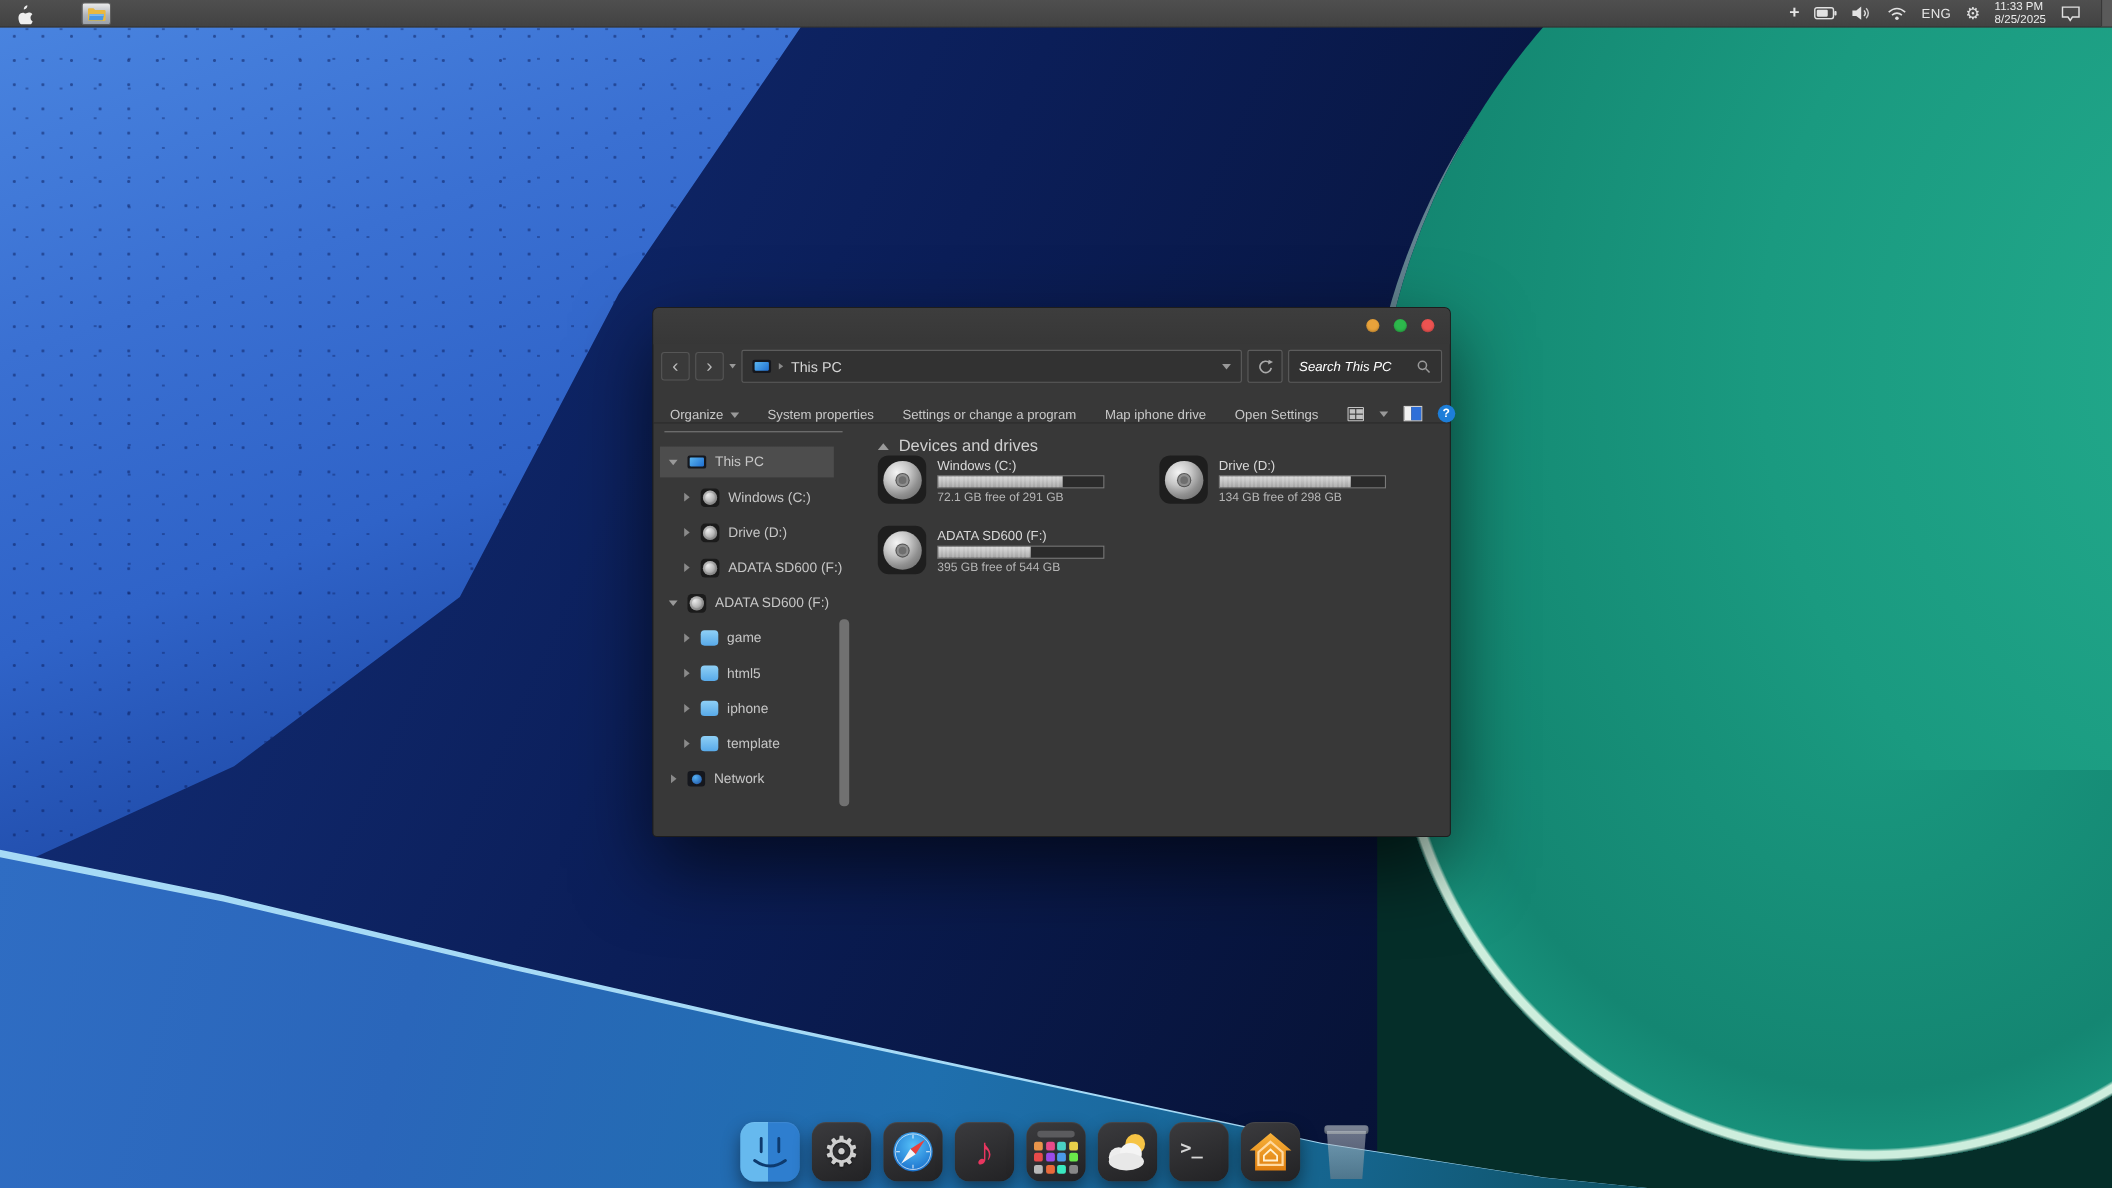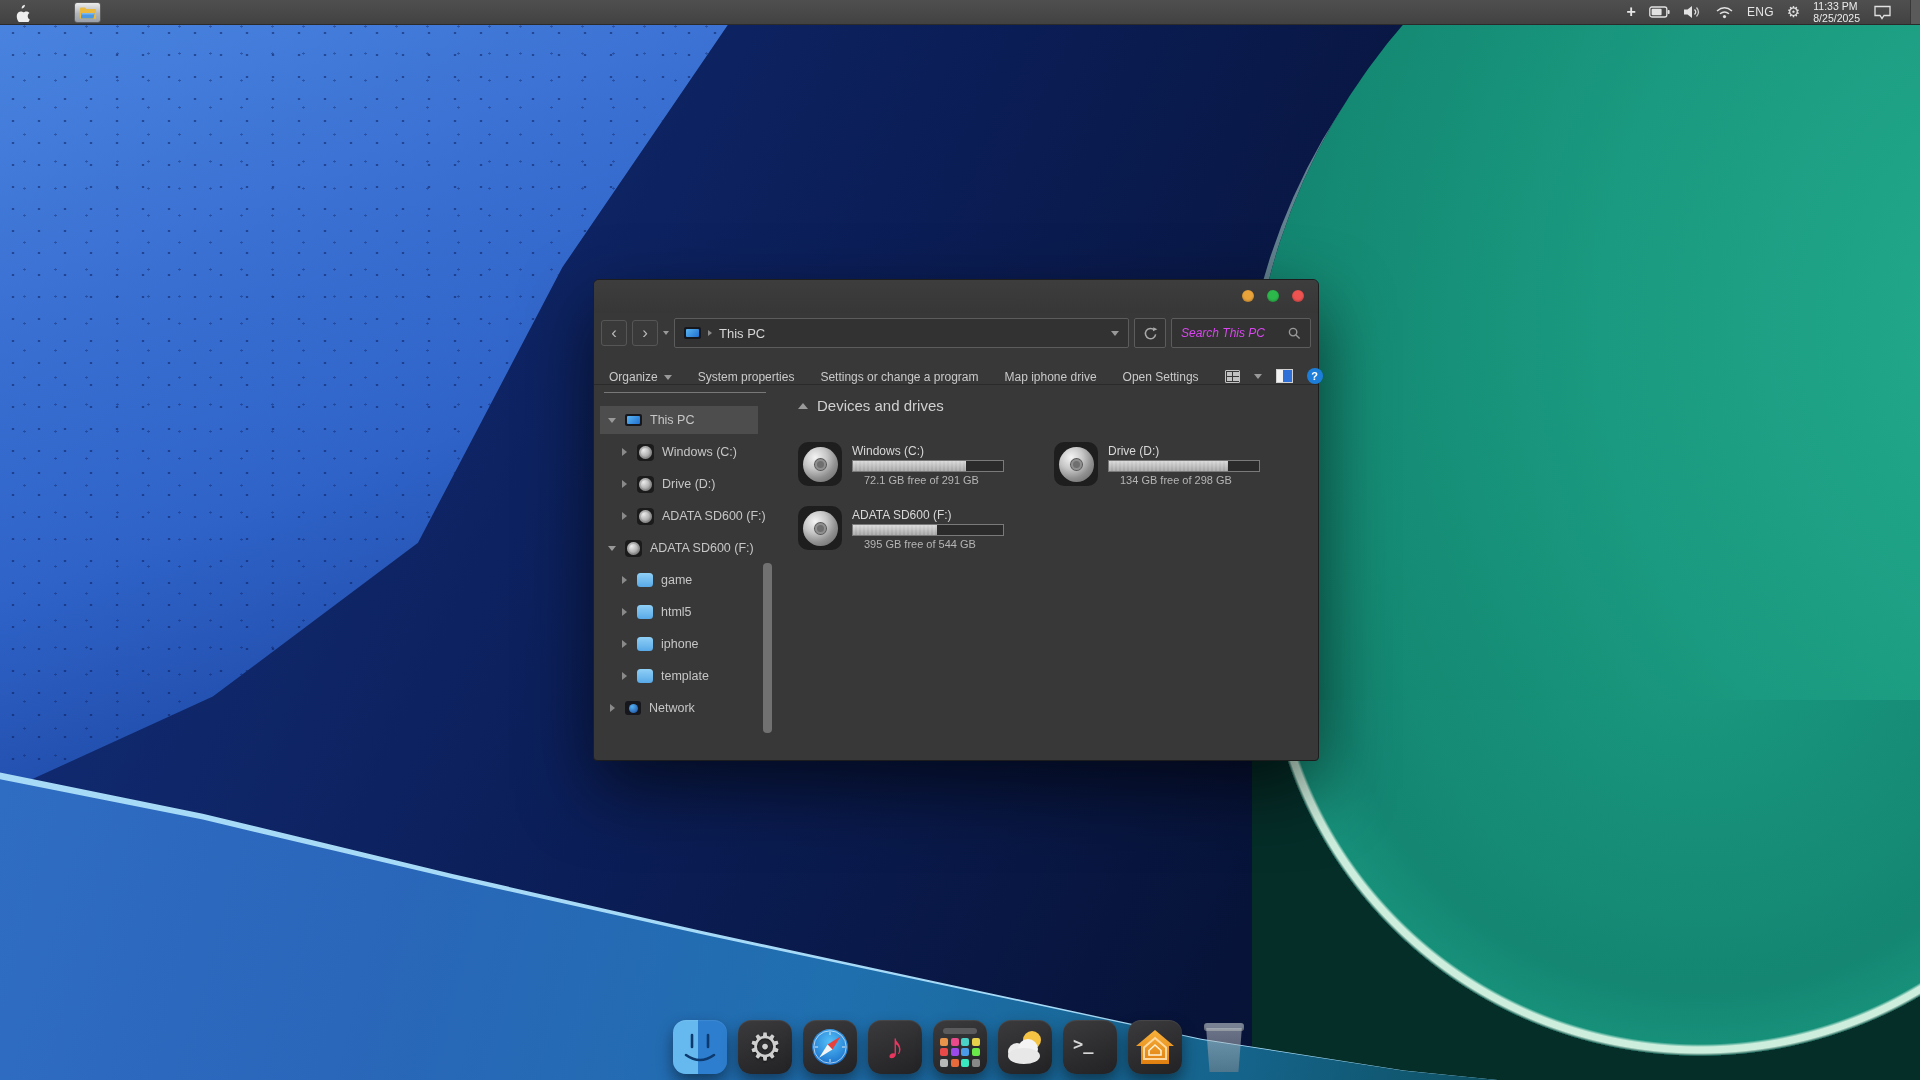--- a/index.html
+++ b/index.html
@@ -90,21 +90,21 @@
     border-top:5px solid #999; }
   .tri-right { width:0; height:0; border-top:4px solid transparent; border-bottom:4px solid transparent;
     border-left:5px solid #8a8a8a; }
   .addressbox { flex:1; height:30px; border:1px solid #5c5c5c; background:#323232; border-radius:2px;
     display:flex; align-items:center; padding:0 9px; gap:7px; }
   .addr-text { font-size:13px; color:#d6d6d6; }
   .refreshbtn { width:32px; height:30px; border:1px solid #5c5c5c; background:#323232; flex:none;
     border-radius:2px; display:grid; place-items:center; }
   .searchbox { width:140px; height:30px; border:1px solid #5c5c5c; background:#323232; flex:none;
     border-radius:2px; display:flex; align-items:center; padding:0 9px; }
-  .search-ph { font-size:12px; font-style:italic; color:#d946ef; }
+  .search-ph { font-size:12px; font-style:italic; color:#ffffff; }
 
   .toolbar { height:32px; display:flex; align-items:flex-end; gap:26px; padding:0 15px;
     font-size:12px; color:#c9c9c9; border-bottom:1px solid #2a2a2a; }
   .tb-item { display:flex; align-items:center; gap:6px; white-space:nowrap; }
   .tb-right { margin-left:auto; display:flex; align-items:center; gap:14px; }
   .view-icon { width:15px; height:13px; border:1px solid #c2c2c2; border-radius:1px;
     display:grid; grid-template-columns:5px 6px; gap:1px; padding:1px; }
   .view-icon i { background:#c2c2c2; display:block; }
   .pane-icon { width:17px; height:14px; border:1px solid #d0d0d0; display:flex; }
   .pane-icon .pl { width:45%; background:#f2f2f2; }
@@ -134,39 +134,39 @@
     background:linear-gradient(180deg,#8fd0f6,#58a9e8); }
   .icon-network { width:16px; height:14px; background:#15171d; border-radius:3px;
     display:grid; place-items:center; flex:none; }
   .icon-network i { width:9px; height:9px; border-radius:50%; display:block;
     background:radial-gradient(circle at 35% 30%, #54b0f4, #1a4a9a); }
   .sb-scroll { position:absolute; right:4px; top:178px; width:9px; height:170px;
     background:#7b7b7b; border-radius:4px; opacity:.85; }
 
   .content { flex:1; padding:12px 0 0 22px; }
   .sect-header { display:flex; align-items:center; gap:9px; color:#d0d0d0; font-size:15px;
-    margin-bottom:28px; }
+    margin-bottom:0; }
   .tri-up { width:0; height:0; border-left:5px solid transparent; border-right:5px solid transparent;
     border-bottom:6px solid #9a9a9a; }
   .tiles { display:grid; grid-template-columns:256px 256px; row-gap:18px; }
   .tile { display:flex; gap:10px; height:46px; }
   .drive-icon { width:44px; height:44px; background:#1e1e1e; border-radius:10px;
     display:grid; place-items:center; flex:none; }
   .cd { width:35px; height:35px; border-radius:50%; position:relative;
     background:radial-gradient(circle at 35% 30%, #f4f4f4, #c6c6c6 35%, #909090 62%, #6e6e6e 88%, #5e5e5e); }
   .cd::after { content:""; position:absolute; inset:12px; border-radius:50%; background:#6f6f6f;
     box-shadow:inset 0 0 0 2px #8f8f8f, 0 0 0 1px #565656; }
   .tile-info { display:flex; flex-direction:column; justify-content:center; gap:2px; }
   .tile-info.centered { justify-content:center; }
   .tile-name { font-size:12px; color:#d8d8d8; }
   .tile-bar { width:152px; height:12px; border:1px solid #7a7a7a; background:#2b2b2b; }
   .tile-fill { height:100%;
     background:repeating-linear-gradient(90deg, rgba(255,255,255,.14) 0 2px, rgba(255,255,255,0) 2px 4px),
                linear-gradient(180deg,#d6d6d6,#a2a2a2); }
-  .tile-free { font-size:11px; color:#b5b5b5;margin-left:12px; }
+  .tile-free { font-size:11px; color:#b5b5b5; }
 
   svg { display:block; }
 </style>
 </head>
 <body>
 
 <div class="screen">
 
   <div class="wp-base"></div>
   <div class="wp-teal"></div>

